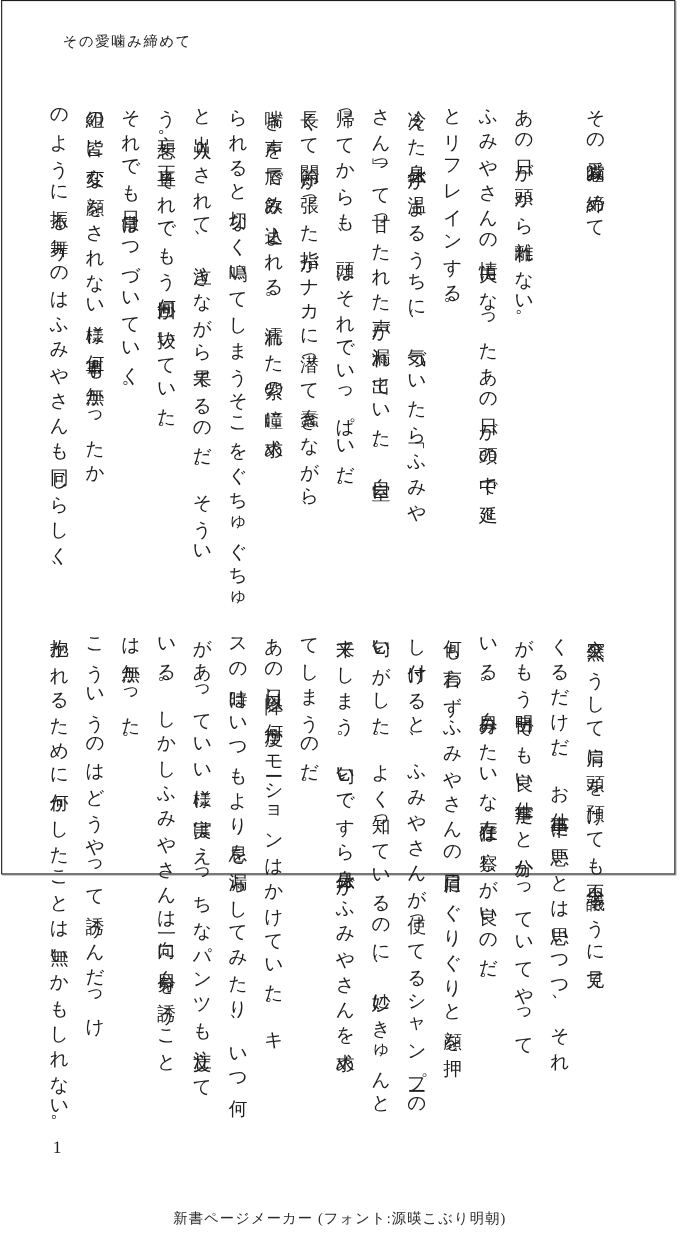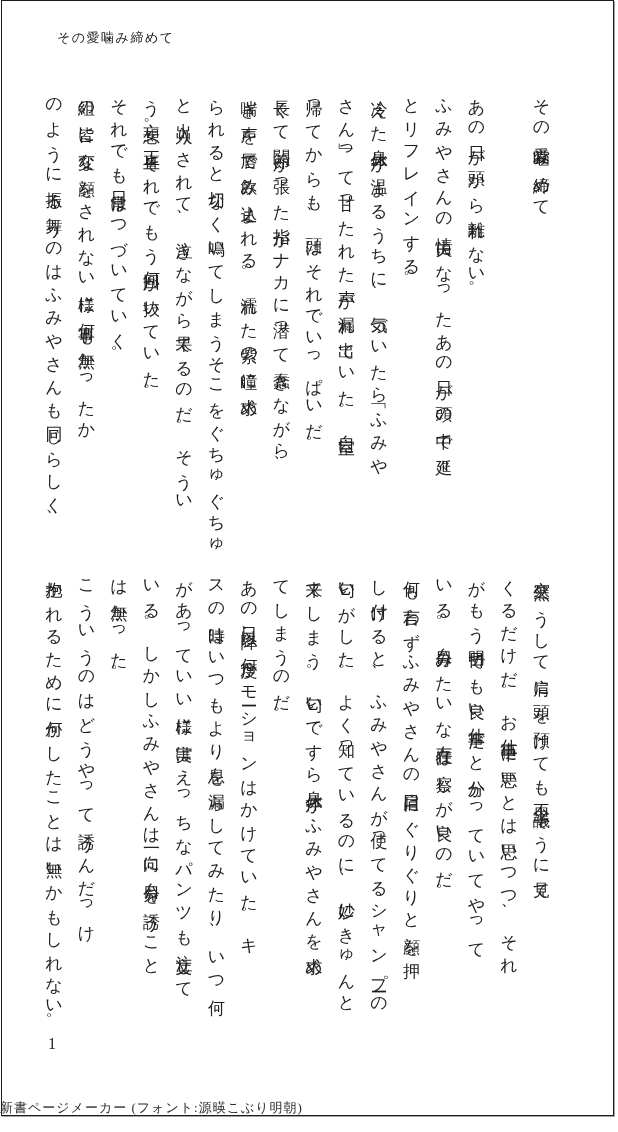--- a/index.html
+++ b/index.html
@@ -13,21 +13,21 @@
     background: #ffffff;
     font-family: "Liberation Serif", "DejaVu Serif", serif;
     color: #1f1f1f;
     overflow: hidden;
   }
   .page-sheet {
     position: absolute;
     left: 1px;
     top: 0px;
     width: 613px;
-    height: 1116px;
+    height: 795px;
     background: #ffffff;
     border: 1px solid #1c1c1c;
     box-shadow: 1px 1px 0 rgba(0,0,0,0.35);
     box-sizing: border-box;
   }
   .header-title {
     position: absolute;
     left: 55px;
     top: 28px;
     font-size: 13px;
@@ -60,20 +60,21 @@
     left: 46px;
     top: 1034px;
     font-size: 16px;
     color: #1f1f1f;
   }
   .footer-credit {
     position: absolute;
     left: 0;
     top: 1099px;
     width: 618px;
+    text-align: center;
     font-size: 13px;
     letter-spacing: 1px;
     color: #2a2a2a;
     white-space: nowrap;
   }
 </style>
 </head>
 <body>
 
 <div class="page-sheet">

